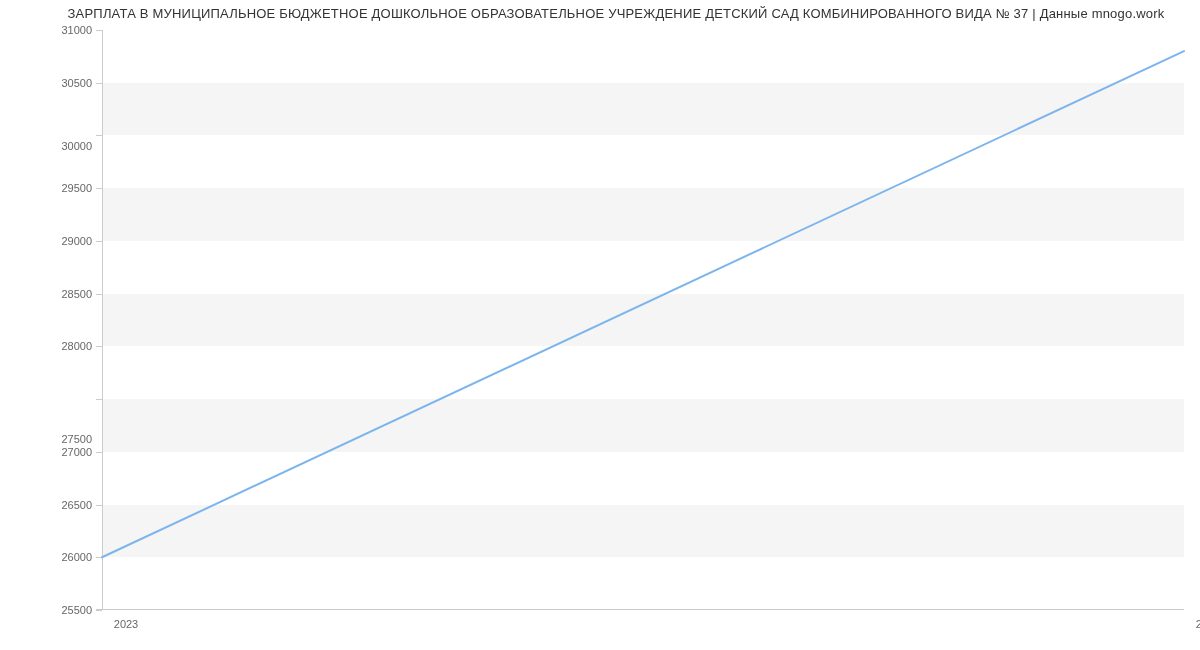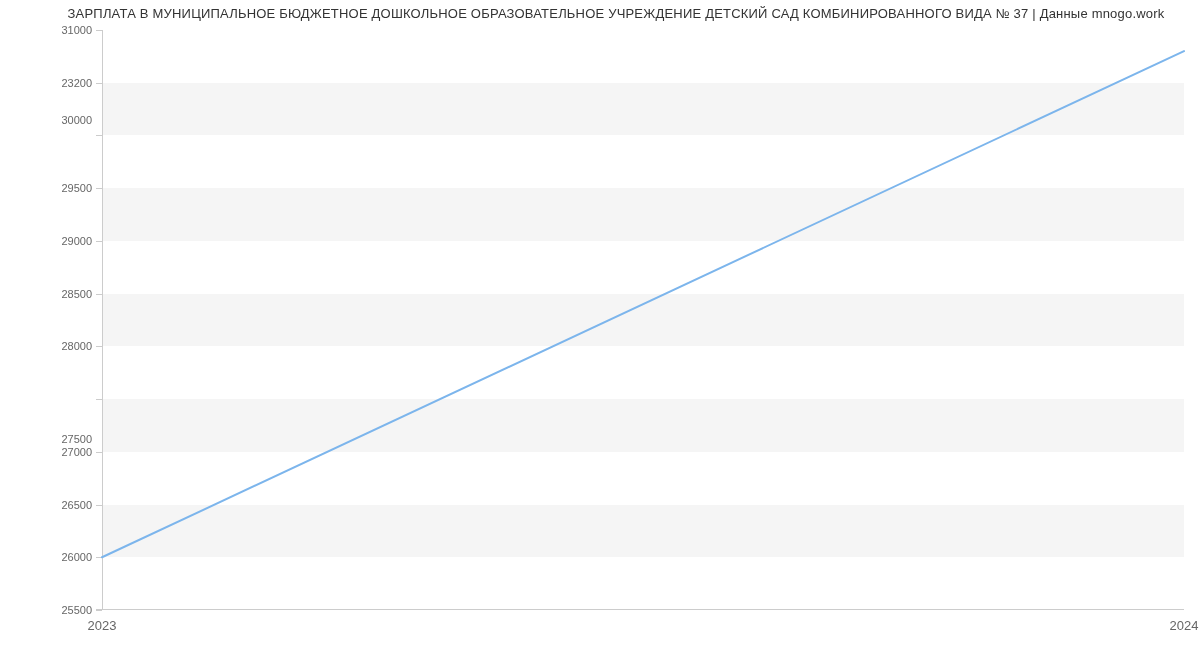--- a/index.html
+++ b/index.html
@@ -62,22 +62,23 @@
       right: calc(100% + 10px);
       transform: translateY(-50%);
       font-size: 11px;
       color: #666666;
       white-space: nowrap;
     }
     .x-tick-label {
       position: absolute;
       top: calc(100% + 8px);
       transform: translateX(-50%);
-      font-size: 13px;
+      font-size: 11px;
       color: #666666;
+      margin-left: 24px;
     }
     .chart-svg {
       position: absolute;
       left: 0;
       top: 0;
       width: 100%;
       height: 100%;
       overflow: visible;
     }
     .data-line {
@@ -120,22 +121,22 @@
   <div id="y-labels">
       <div class="y-tick-label" style="top: 580px;">25500</div>
       <div class="y-tick-label" style="top: 527.273px; text-align: center;">26000</div>
       <div class="y-tick-label" style="top: 474.545px;">26500</div>
       <div class="y-tick-label" style="top: 421.818px;">27000</div>
       <div class="y-tick-label" style="top: 369.091px; margin-top: 40px;">27500</div>
       <div class="y-tick-label" style="top: 316.364px;">28000</div>
       <div class="y-tick-label" style="top: 263.636px;">28500</div>
       <div class="y-tick-label" style="top: 210.909px;">29000</div>
       <div class="y-tick-label" style="top: 158.182px;">29500</div>
-      <div class="y-tick-label" style="top: 90px; margin-left: 22px;">30000</div>
-      <div class="y-tick-label" style="top: 52.7273px;">23200</div>
+      <div class="y-tick-label" style="top: 116px; margin-left: 22px;">30000</div>
+      <div class="y-tick-label" style="top: 52.7273px;">30500</div>
       <div class="y-tick-label" style="top: 0px;">31000</div>
     </div>
   <div id="x-labels">
       <div class="x-tick-label" style="left: 0px;">2023</div>
       <div class="x-tick-label" style="left: 1082px;">2024</div>
     </div>
   <svg class="chart-svg" viewBox="0 0 1082 580" preserveAspectRatio="none">
     <path id="data-path" class="data-line" d="M0 527.2727272727273 L1082 21.090909090909122 "></path>
   </svg>
 </div>

